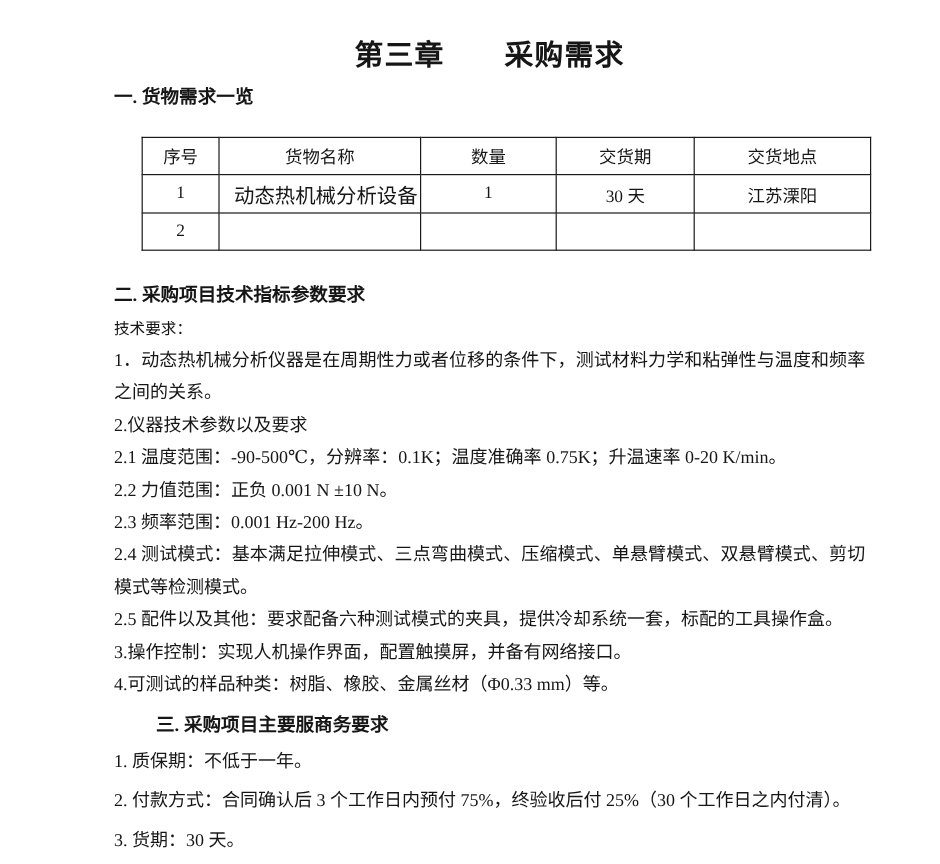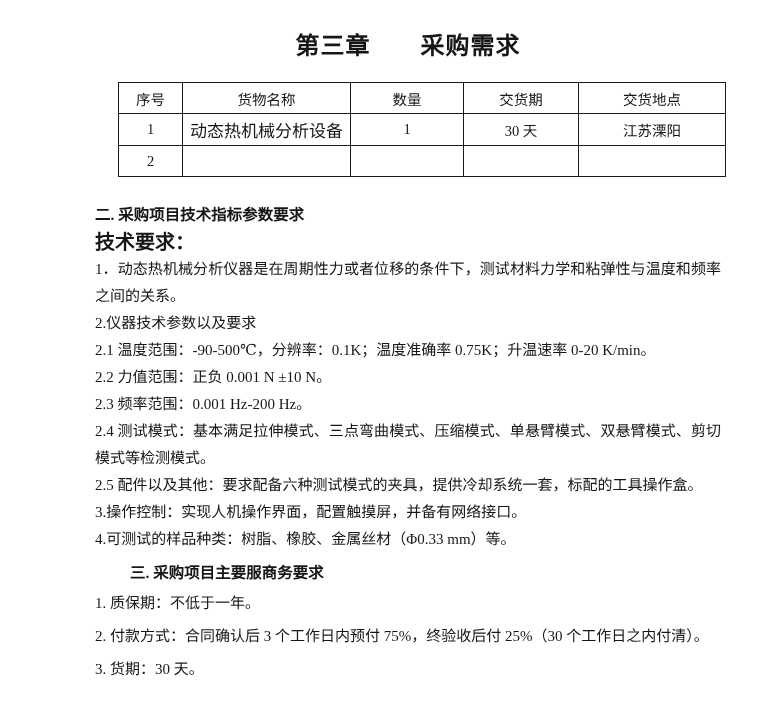--- a/index.html
+++ b/index.html
@@ -43,26 +43,26 @@
   .goods-table td {
     border: 1.4px solid #1a1a1a;
     height: 28px;
     text-align: center;
     vertical-align: middle;
     font-size: 14.5px;
     padding: 1px 2px;
     overflow: hidden;
   }
   .goods-table tr.data-row-1 td { height: 29px; }
-  .goods-table tr.data-row-1 td.col-name { font-size: 17px; }
+  .goods-table tr.data-row-1 td.col-name { font-size: 17px; text-align: right; }
   .heading-2 { margin-top: 27px; }
   .sub-heading {
     margin: 4px 0 2px 0;
-    font-size: 20px;
-    font-weight: bold;
+    font-size: 13px;
+    font-weight: normal;
     line-height: 24px;
   }
   .para {
     margin: 0;
     font-size: 15px;
     line-height: 27px;
     text-align: justify;
     text-justify: inter-ideograph;
   }
   .heading-3 { margin-top: 9px; margin-left: 35px; }
@@ -71,20 +71,21 @@
     text-align: left;
   }
 </style>
 </head>
 <body>
 
 <div class="page">
 
   <h1 class="doc-title">第三章　　采购需求</h1>
 
+  <h2 class="sec-heading">一. 货物需求一览</h2>
 
   <table class="goods-table">
     <colgroup>
       <col style="width:64px">
       <col style="width:168px">
       <col style="width:113px">
       <col style="width:115px">
       <col style="width:147px">
     </colgroup>
     <tbody>

